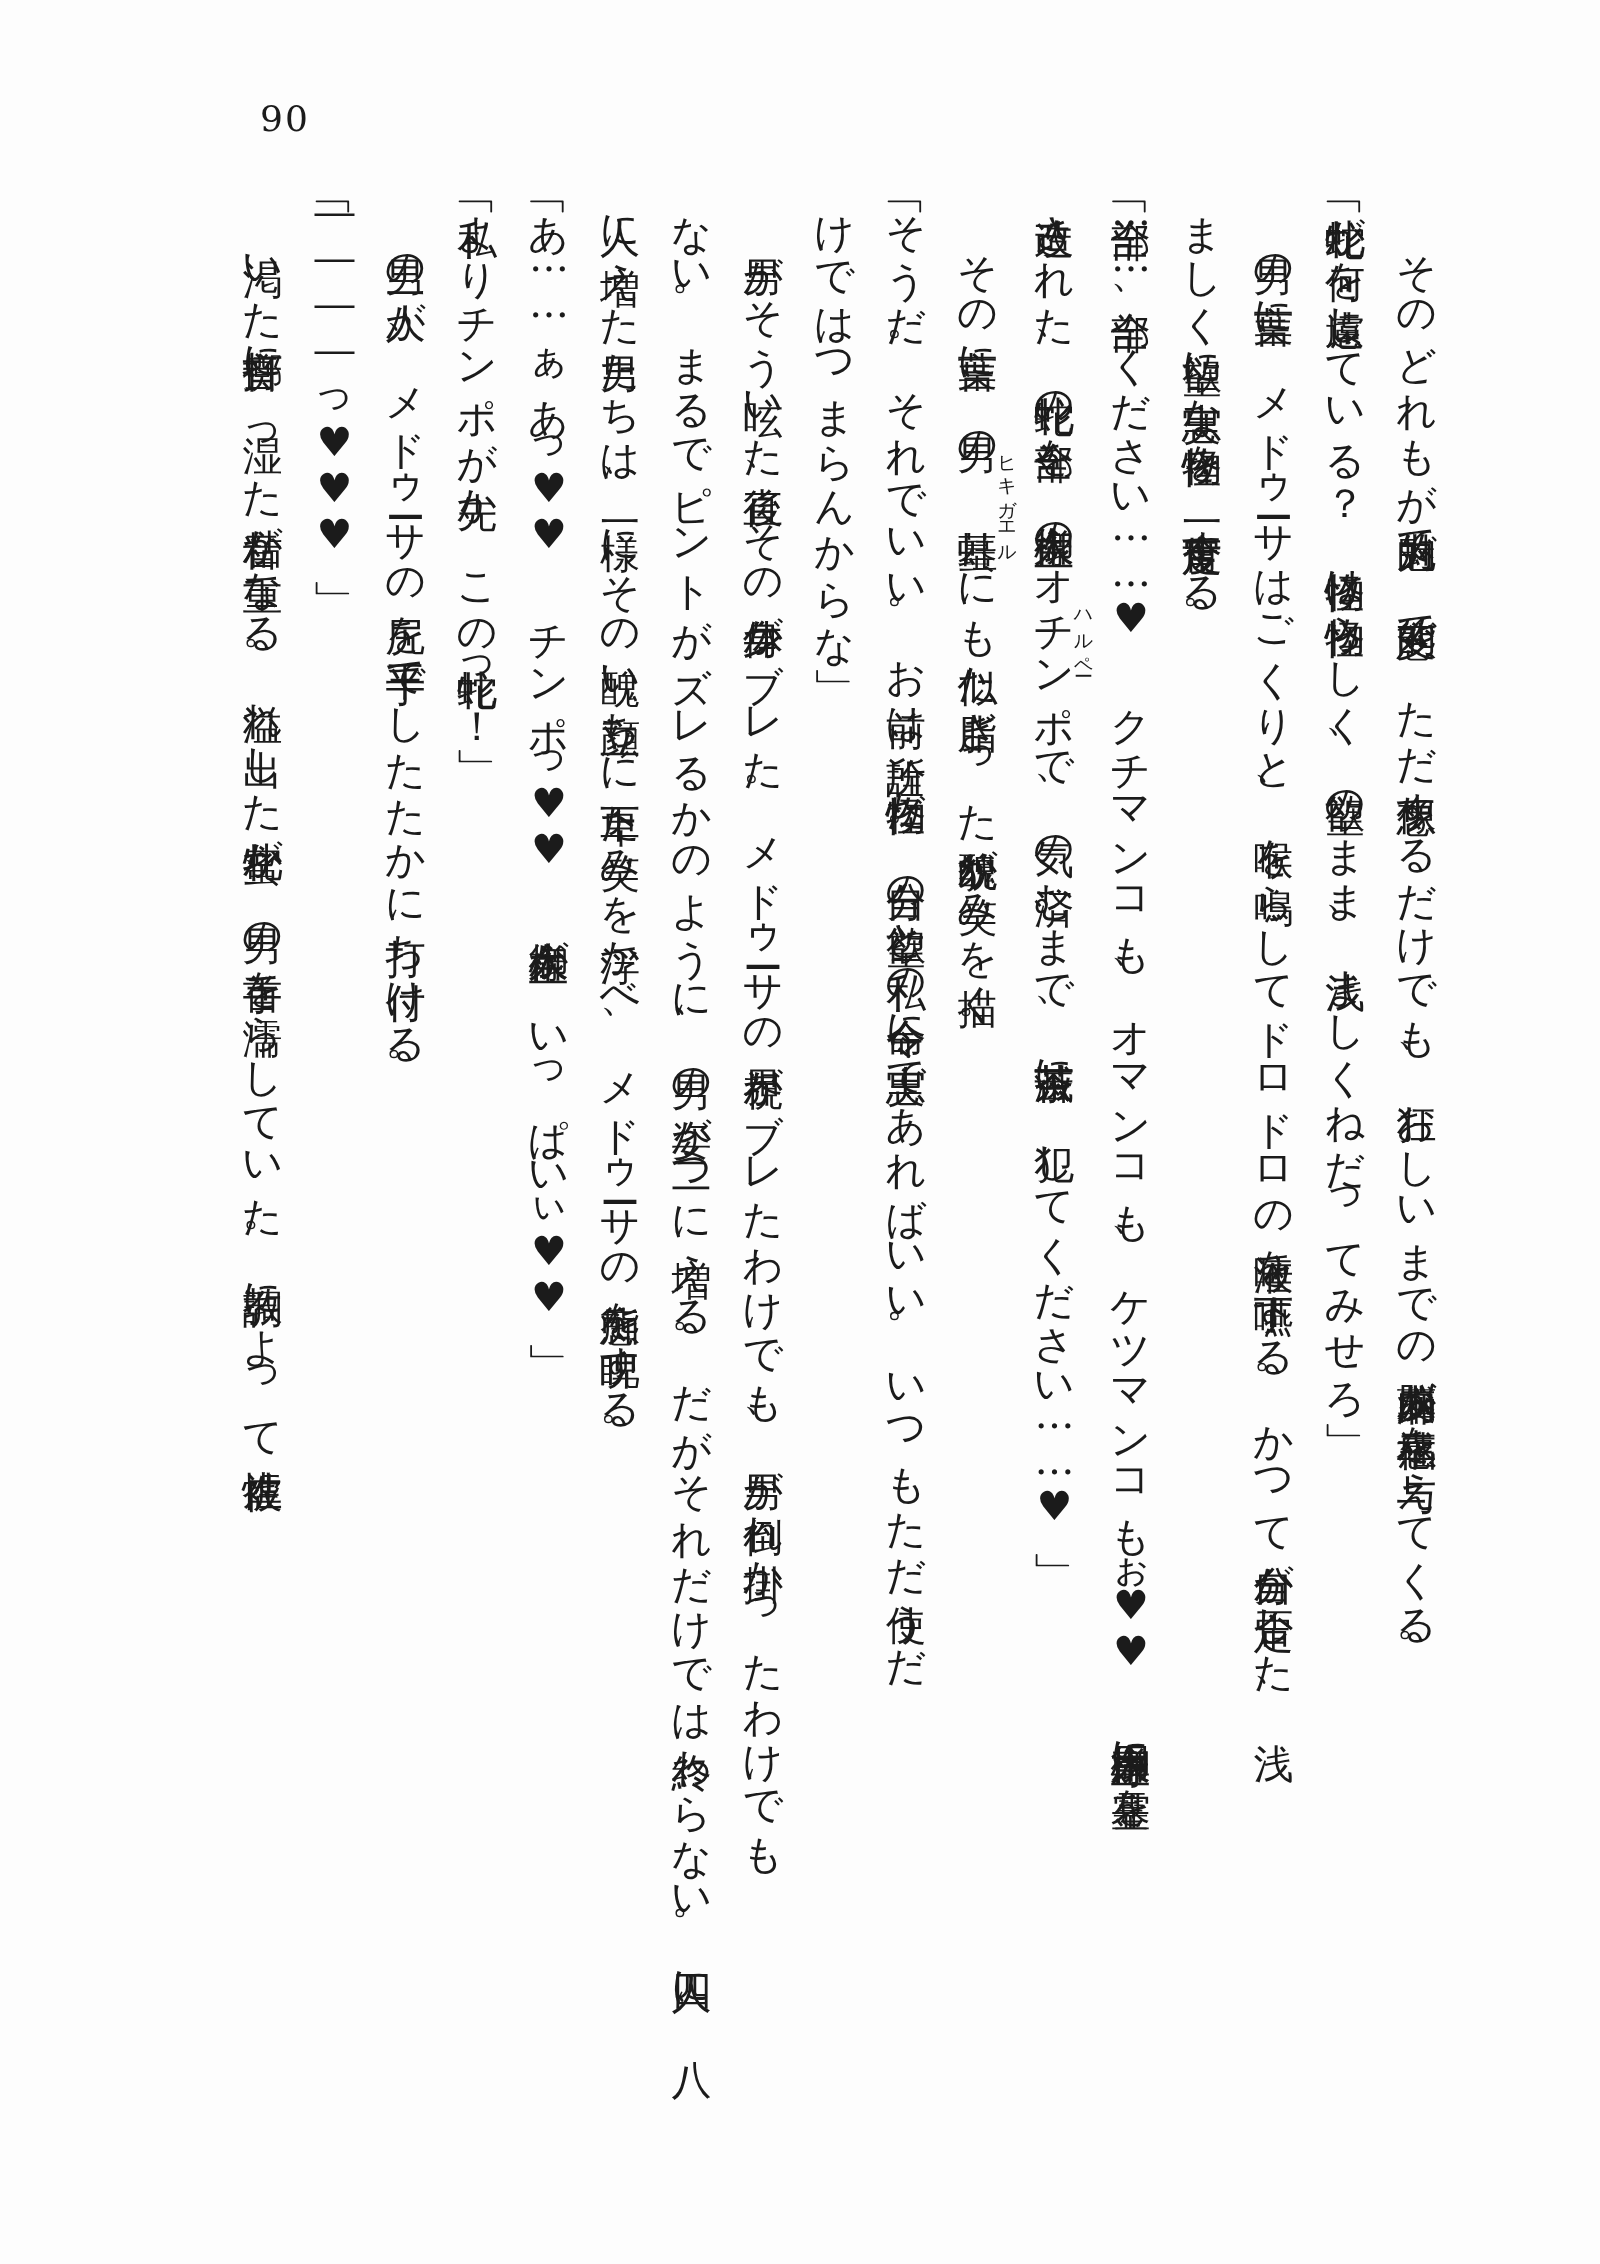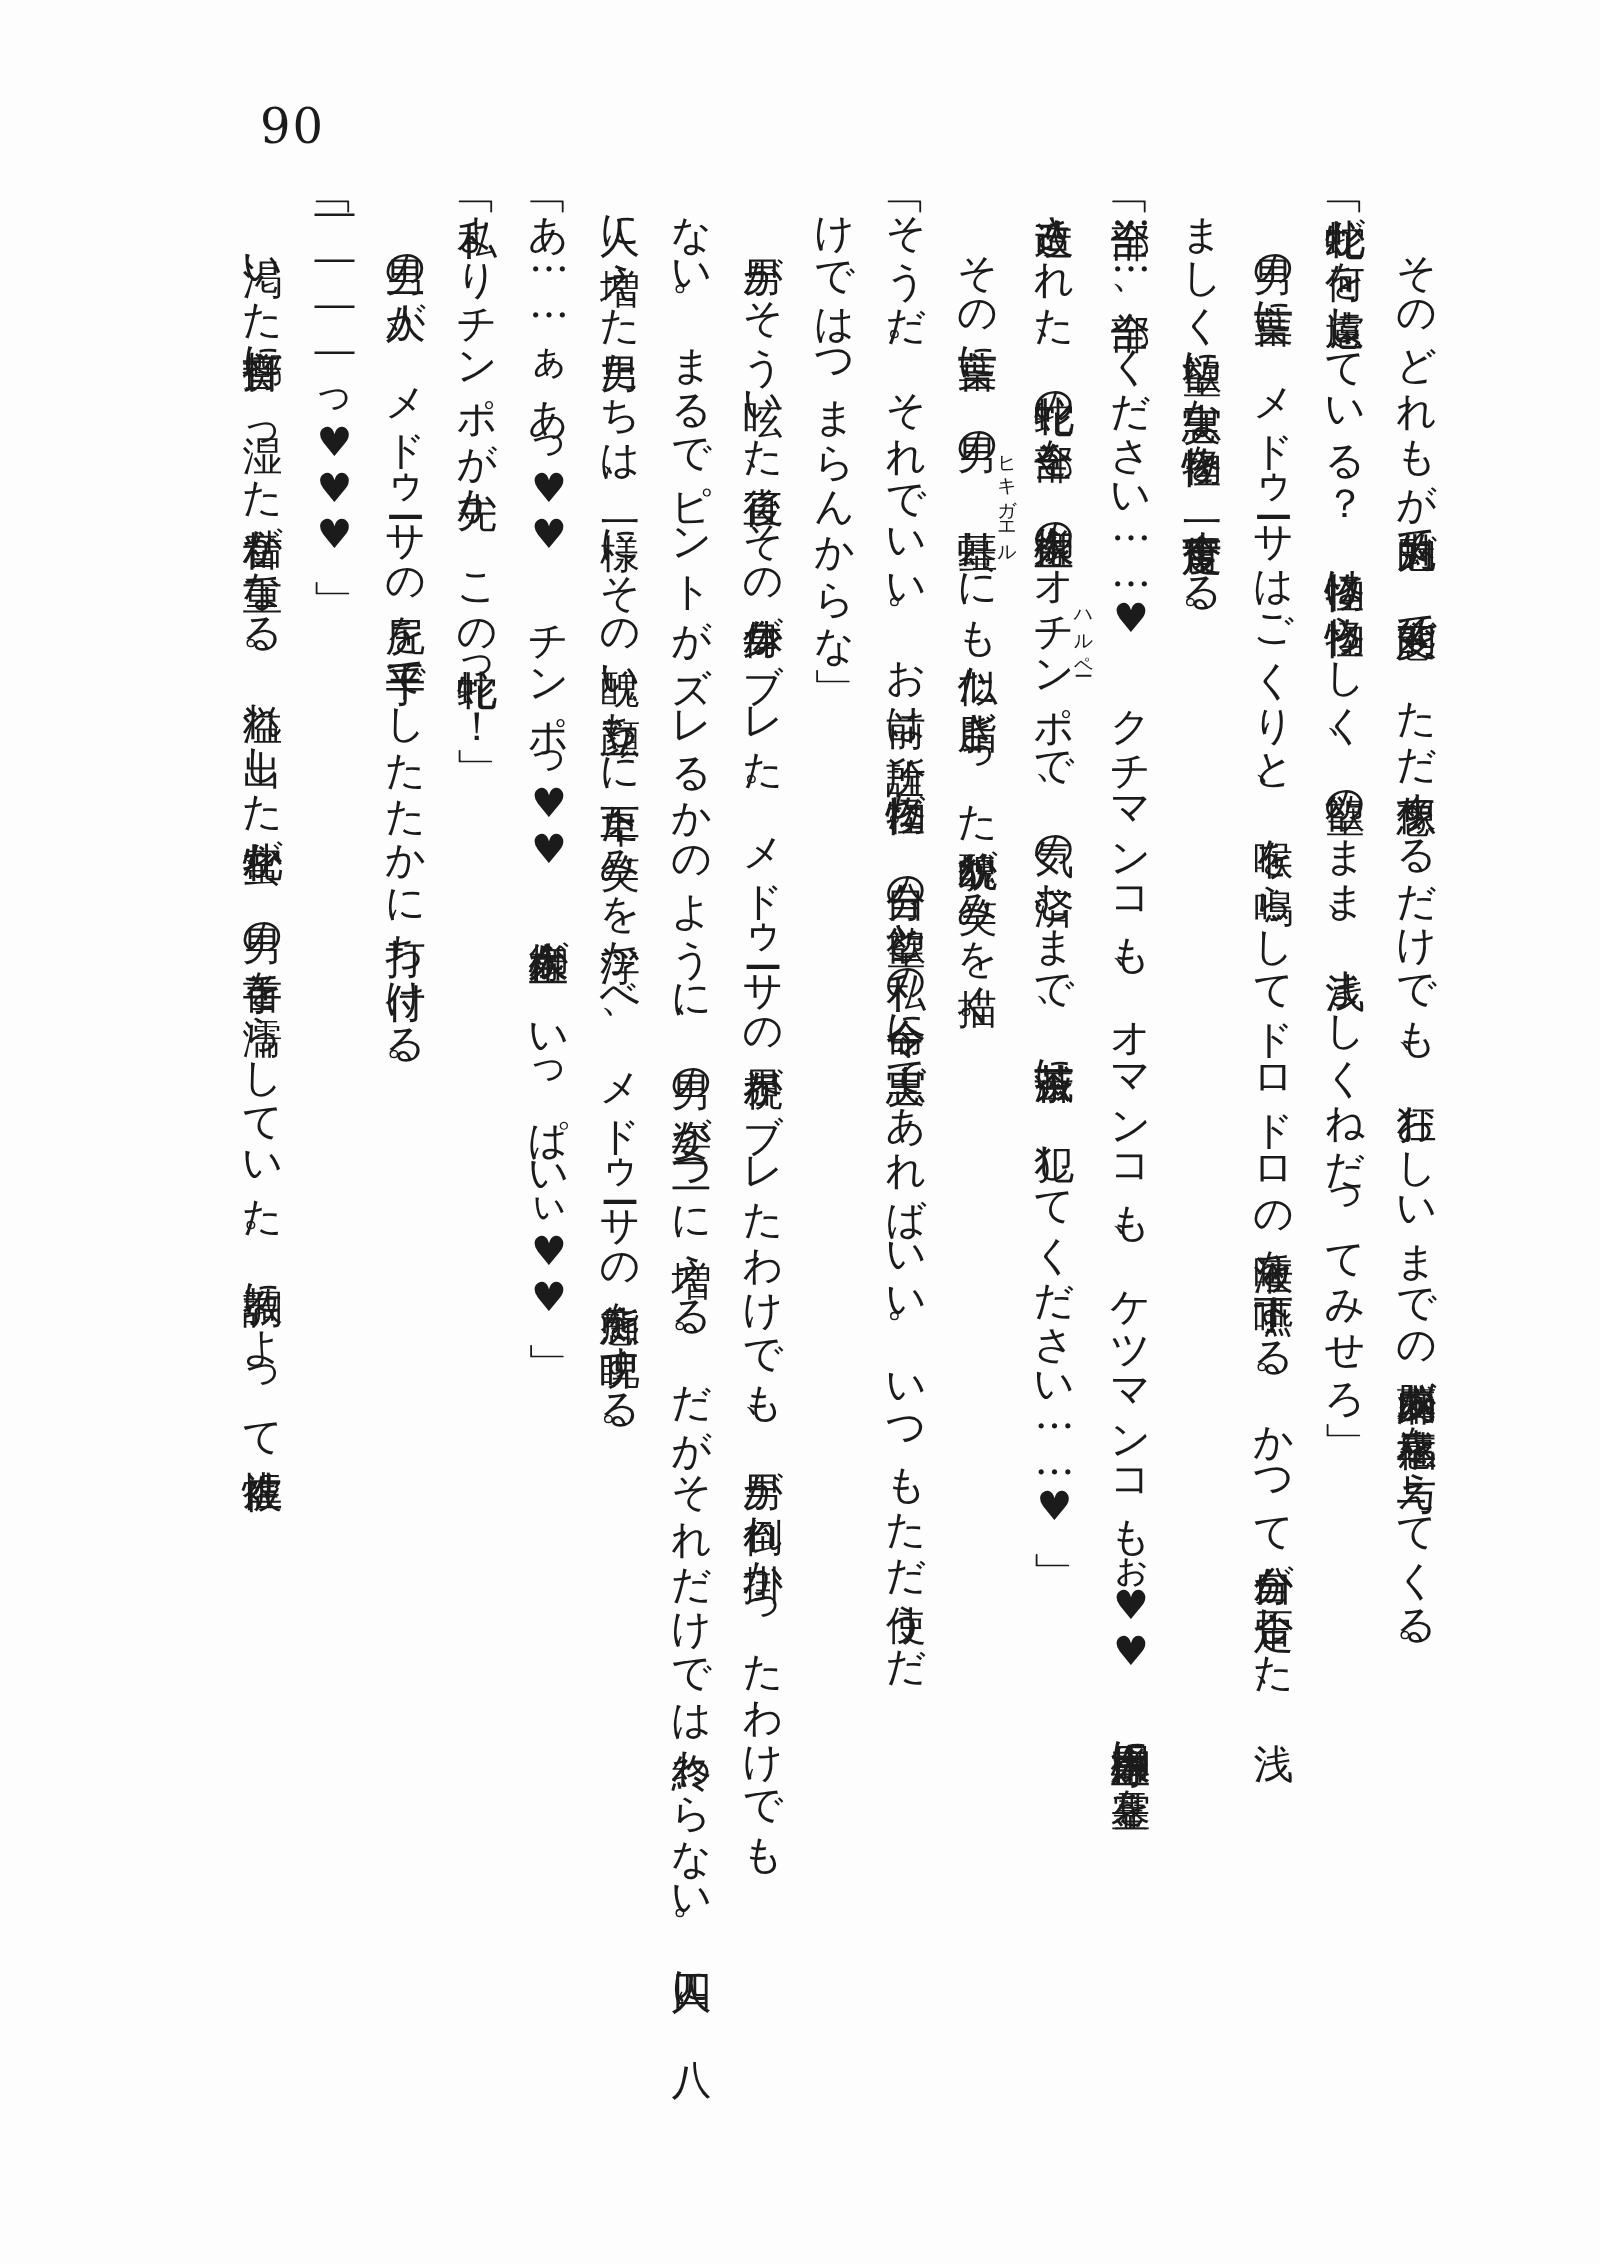--- a/index.html
+++ b/index.html
@@ -15,21 +15,21 @@
   }
   .page {
     position: absolute;
     inset: 0;
   }
   .page-number {
     position: absolute;
     left: 260px;
     top: 98px;
     font-family: "DejaVu Serif", "Liberation Serif", serif;
-    font-size: 48px;
+    font-size: 36px;
     color: #1b1b1b;
     letter-spacing: 2px;
   }
   .text-block {
     position: absolute;
     top: 188px;
     right: 148px;
     height: 2060px;
     writing-mode: vertical-rl;
     -webkit-writing-mode: vertical-rl;

